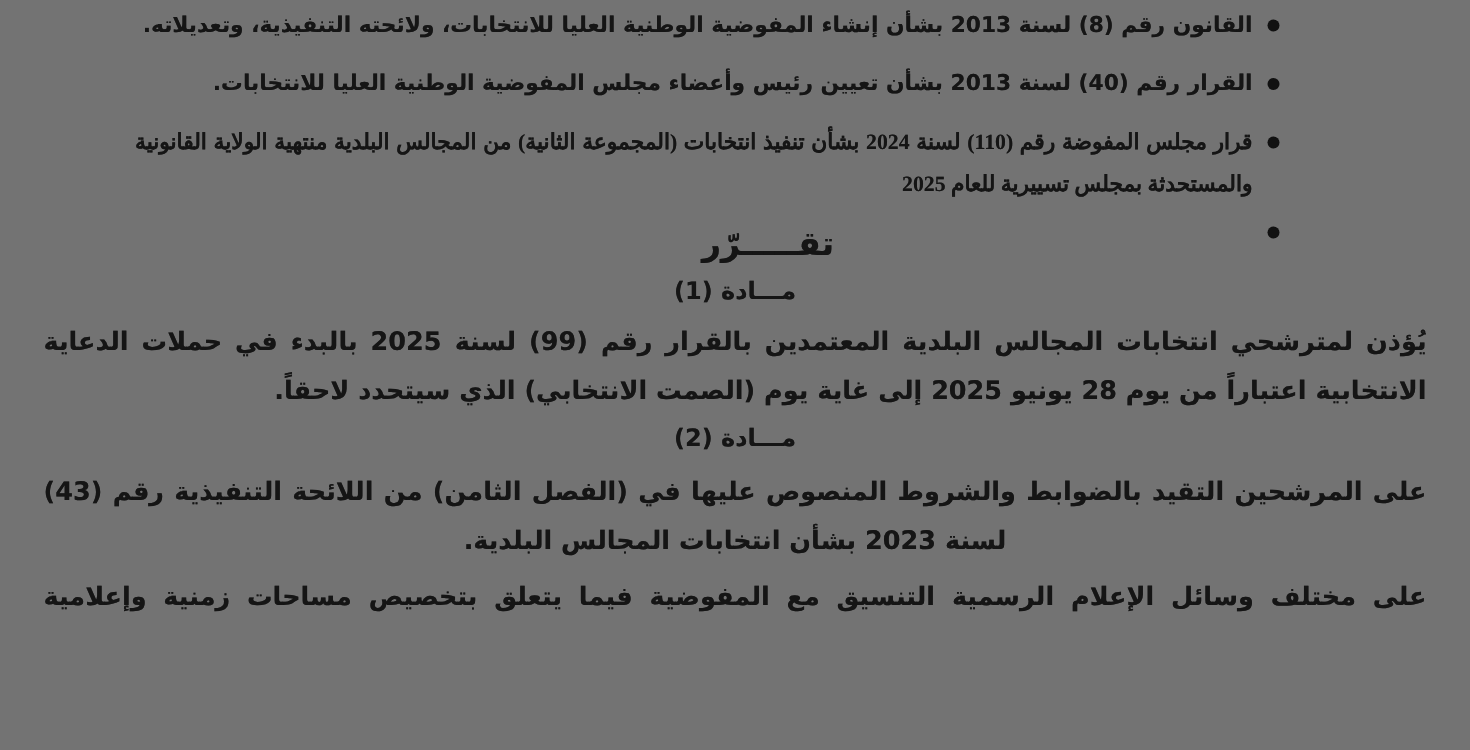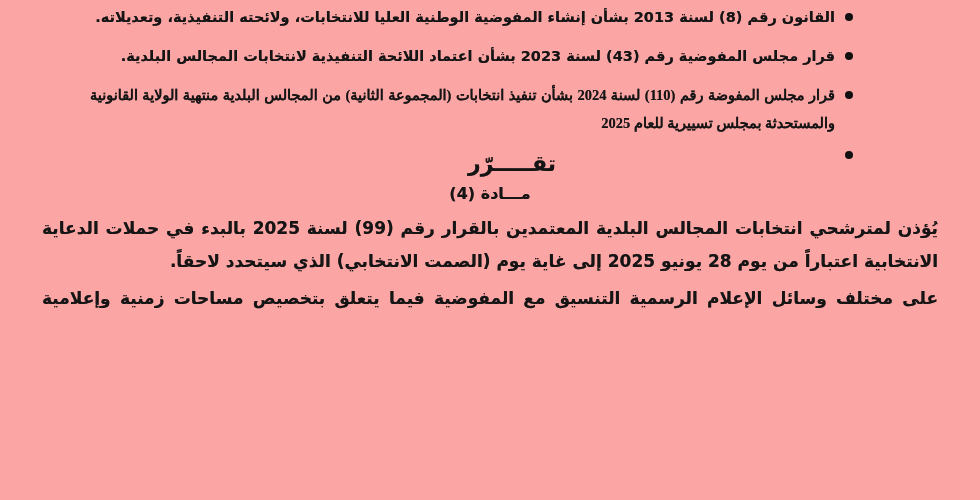--- a/index.html
+++ b/index.html
@@ -2,21 +2,21 @@
 <html lang="ar" dir="rtl"><head>
 <meta charset="utf-8">
 <style>
   * { box-sizing: border-box; }
   html, body { margin: 0; padding: 0; background: #e8e8e8; }
   .page {
     position: relative;
     width: 980px;
     height: 500px;
     margin: 0 auto;
-    background: #fca5a5;
+    background: #737373;
     color: #151515;
     overflow: hidden;
     direction: rtl;
     font-family: "DejaVu Sans", sans-serif;
     font-weight: bold;
     text-shadow: 0 0 0.4px rgba(0,0,0,0.55);
   }
   ul.refs {
     list-style: none;
     margin: 0;
@@ -51,21 +51,21 @@
   }
   .art-label {
     margin: 2px 0 0 0;
     font-size: 16px;
     line-height: 24px;
     text-align: center;
     font-weight: bold;
   }
   .art-body {
     margin: 6px 0 0 0;
-    padding: 0 42px;
+    padding: 0 29px;
     font-size: 17px;
     line-height: 33px;
     text-align: justify;
     font-weight: bold;
   }
   .art-1 .art-body { text-align-last: right; }
   .art-2 .art-body { text-align-last: center; margin-top: 8px; }
   .art-3 .art-body { text-align-last: justify; margin-top: 4px; }
 </style>
 </head>
@@ -73,36 +73,40 @@
 
 <div class="page">
 
   <ul class="refs">
     <li>
       <span class="bullet"></span>
       <span>القانون رقم (8) لسنة 2013 بشأن إنشاء المفوضية الوطنية العليا للانتخابات، ولائحته التنفيذية، وتعديلاته.</span>
     </li>
     <li>
       <span class="bullet"></span>
-      <span>قرار مجلس المفوضية رقم (43) لسنة 2023 بشأن اعتماد اللائحة التنفيذية لانتخابات المجالس البلدية.</span>
+      <span>القرار رقم (40) لسنة 2013 بشأن تعيين رئيس وأعضاء مجلس المفوضية الوطنية العليا للانتخابات.</span>
     </li>
     <li class="tight">
       <span class="bullet"></span>
       <span>قرار مجلس المفوضة رقم (110) لسنة 2024 بشأن تنفيذ انتخابات (المجموعة الثانية) من المجالس البلدية منتهية الولاية القانونية والمستحدثة بمجلس تسييرية للعام 2025</span>
     </li>
     <li>
       <span class="bullet"></span>
     </li>
   </ul>
 
   <h1 class="decide">تقـــــرّر</h1>
 
   <section class="art art-1">
-    <h2 class="art-label">مـــادة (4)</h2>
+    <h2 class="art-label">مـــادة (1)</h2>
     <p class="art-body">يُؤذن لمترشحي انتخابات المجالس البلدية المعتمدين بالقرار رقم (99) لسنة 2025 بالبدء في حملات الدعاية الانتخابية اعتباراً من يوم 28 يونيو 2025 إلى غاية يوم (الصمت الانتخابي) الذي سيتحدد لاحقاً.</p>
   </section>
 
+  <section class="art art-2">
+    <h2 class="art-label">مـــادة (2)</h2>
+    <p class="art-body">على المرشحين التقيد بالضوابط والشروط المنصوص عليها في (الفصل الثامن) من اللائحة التنفيذية رقم (43) لسنة 2023 بشأن انتخابات المجالس البلدية.</p>
+  </section>
 
   <section class="art art-3">
     <p class="art-body">على مختلف وسائل الإعلام الرسمية التنسيق مع المفوضية فيما يتعلق بتخصيص مساحات زمنية وإعلامية</p>
   </section>
 
 </div>
 
 </body></html>

